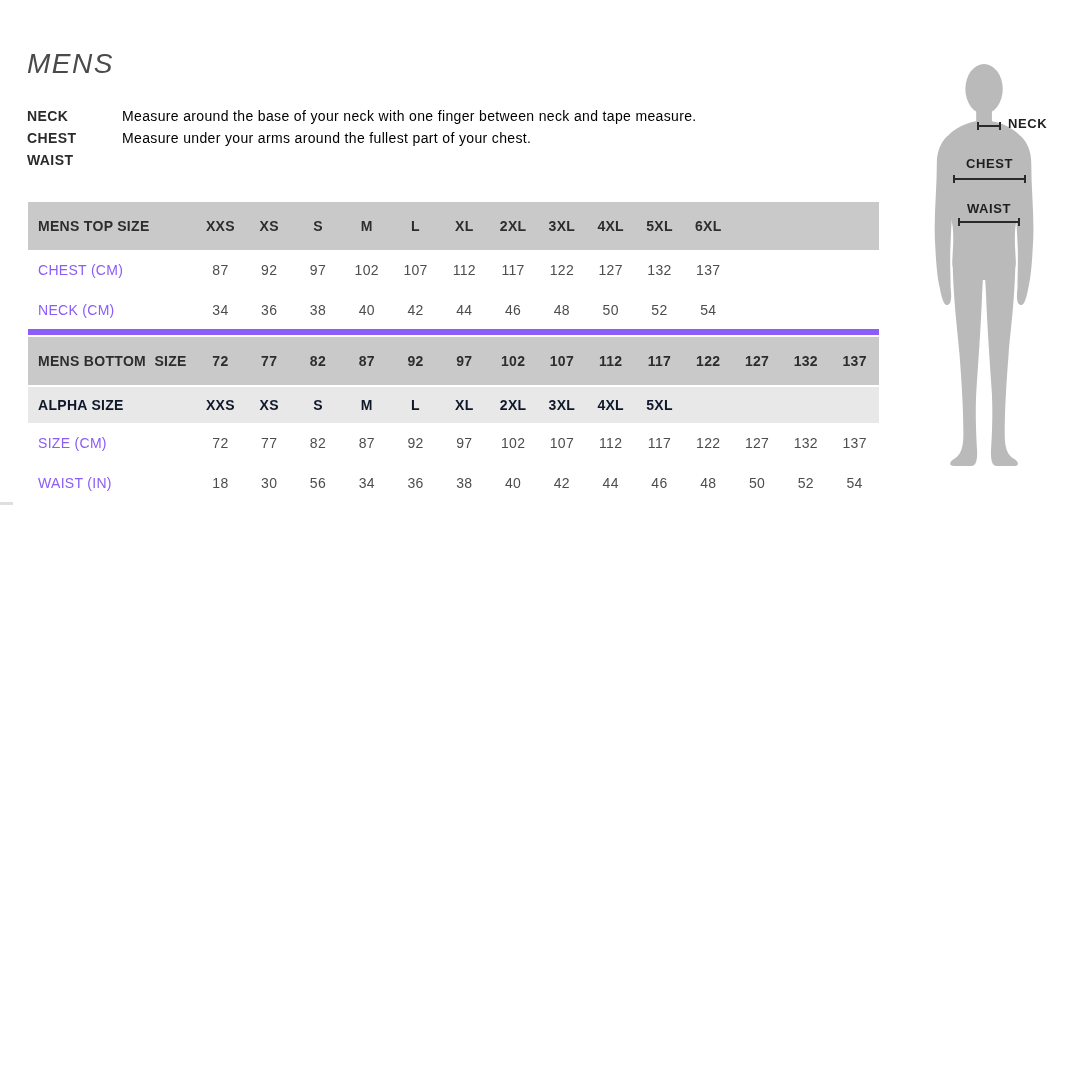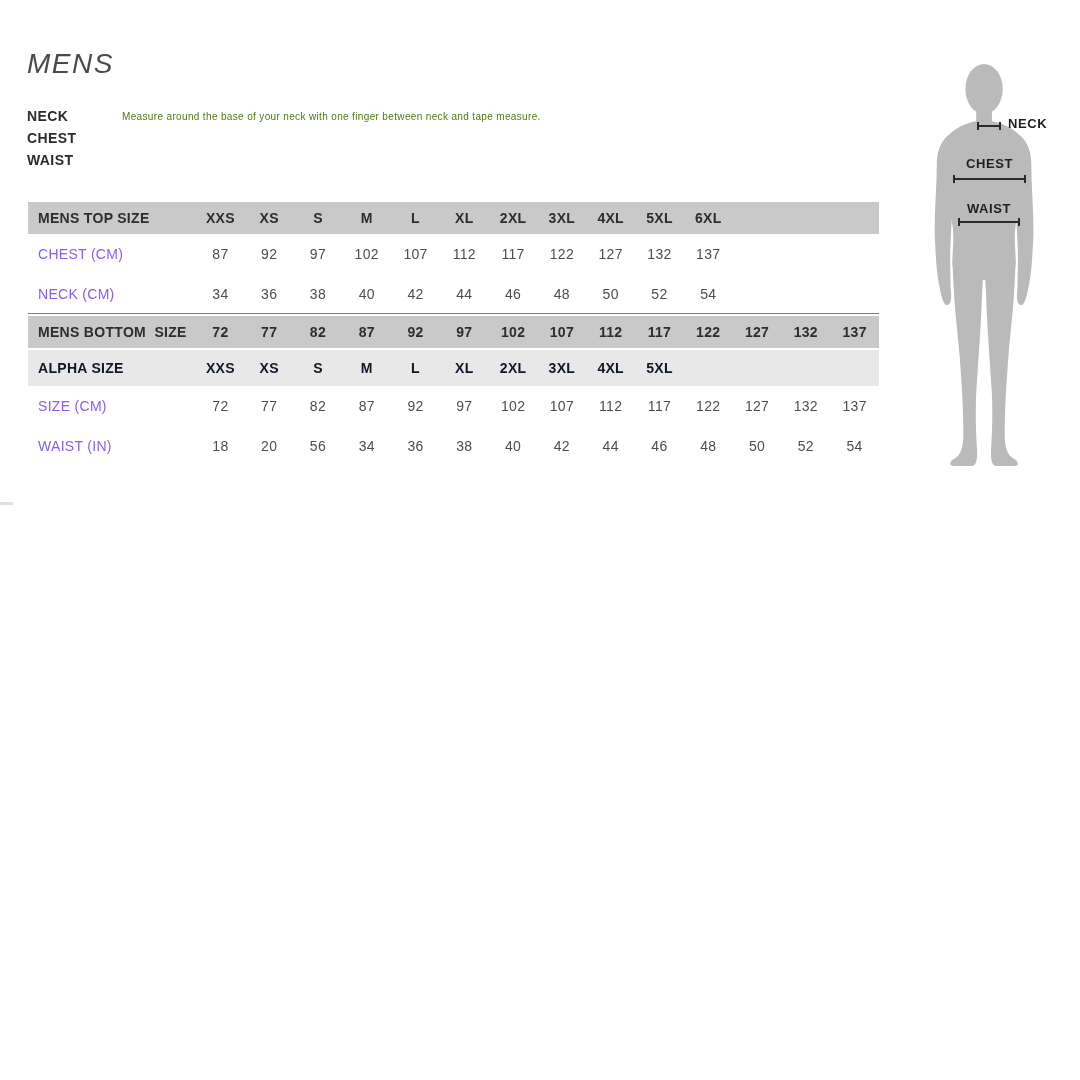--- a/index.html
+++ b/index.html
@@ -13,37 +13,37 @@
     font-size:28px;font-style:italic;font-weight:400;
     letter-spacing:1.5px;color:#4a4a4a;line-height:1;
   }
   
   .measure-guide{position:absolute;left:27px;top:105px;}
   .measure-row{display:flex;height:22px;align-items:center;}
   .measure-label{
     width:95px;flex:0 0 95px;font-size:14px;font-weight:700;
     letter-spacing:.4px;color:#2b2b2b;
   }
-  .measure-text{font-size:10px;color:#4d7c0f;letter-spacing:.35px;}
+  .measure-text{font-size:14px;color:#000000;letter-spacing:.35px;}
   
   .size-table{position:absolute;left:28px;top:202px;width:851px;}
   .trow{
     display:grid;grid-template-columns:168px repeat(14,1fr);
     align-items:center;
   }
   .trow .cell{font-size:14px;letter-spacing:.3px;text-align:center;}
   .trow .cell.label{text-align:left;padding-left:10px;white-space:pre;}
-  .trow.header-dark{background:#c9c9c9;height:32px;}
+  .trow.header-dark{background:#c9c9c9;height:48px;}
   .trow.header-dark .cell{font-weight:700;color:#2d2d2d;}
   .trow.header-light{background:#e8e8e8;height:36px;}
   .trow.header-light .cell{font-weight:700;color:#0f172a;}
   .trow.data{background:#ffffff;height:40px;}
   .trow.data .cell{font-weight:400;color:#4d4d4d;}
   .trow.data .cell.label{color:#8b5cf6;}
-  .trow.sep-bottom{border-bottom:1px solid #8b5cf6;height:39px;}
+  .trow.sep-bottom{border-bottom:6px solid #8b5cf6;height:39px;}
   .trow.gap-top{margin-top:2px;}
   
   .figure-svg{position:absolute;left:928px;top:64px;width:118px;height:404px;}
   .figure-svg *{fill:var(--sil,#bababa);}
   .fig-label{
     position:absolute;font-size:13px;font-weight:700;letter-spacing:.6px;
     color:#1f1f1f;line-height:1;text-align:center;
   }
   .measure-line{
     position:absolute;height:0;border-top:2px solid #2a2a2a;
@@ -63,20 +63,21 @@
 
   <div class="page-title">MENS</div>
 
   <div class="measure-guide">
     <div class="measure-row">
       <span class="measure-label">NECK</span>
       <span class="measure-text">Measure around the base of your neck with one finger between neck and tape measure.</span>
     </div>
     <div class="measure-row">
       <span class="measure-label">CHEST</span>
+      <span class="measure-text">Measure under your arms around the fullest part of your chest.</span>
     </div>
     <div class="measure-row">
       <span class="measure-label">WAIST</span>
     </div>
   </div>
 
   <div class="size-table">
       <div class="trow header-dark">
         <div class="cell label">MENS TOP SIZE</div>
         <div class="cell val">XXS</div>
@@ -175,21 +176,21 @@
         <div class="cell val">112</div>
         <div class="cell val">117</div>
         <div class="cell val">122</div>
         <div class="cell val">127</div>
         <div class="cell val">132</div>
         <div class="cell val">137</div>
       </div>
       <div class="trow data">
         <div class="cell label">WAIST (IN)</div>
         <div class="cell val">18</div>
-        <div class="cell val">20</div>
+        <div class="cell val">30</div>
         <div class="cell val">56</div>
         <div class="cell val">34</div>
         <div class="cell val">36</div>
         <div class="cell val">38</div>
         <div class="cell val">40</div>
         <div class="cell val">42</div>
         <div class="cell val">44</div>
         <div class="cell val">46</div>
         <div class="cell val">48</div>
         <div class="cell val">50</div>

